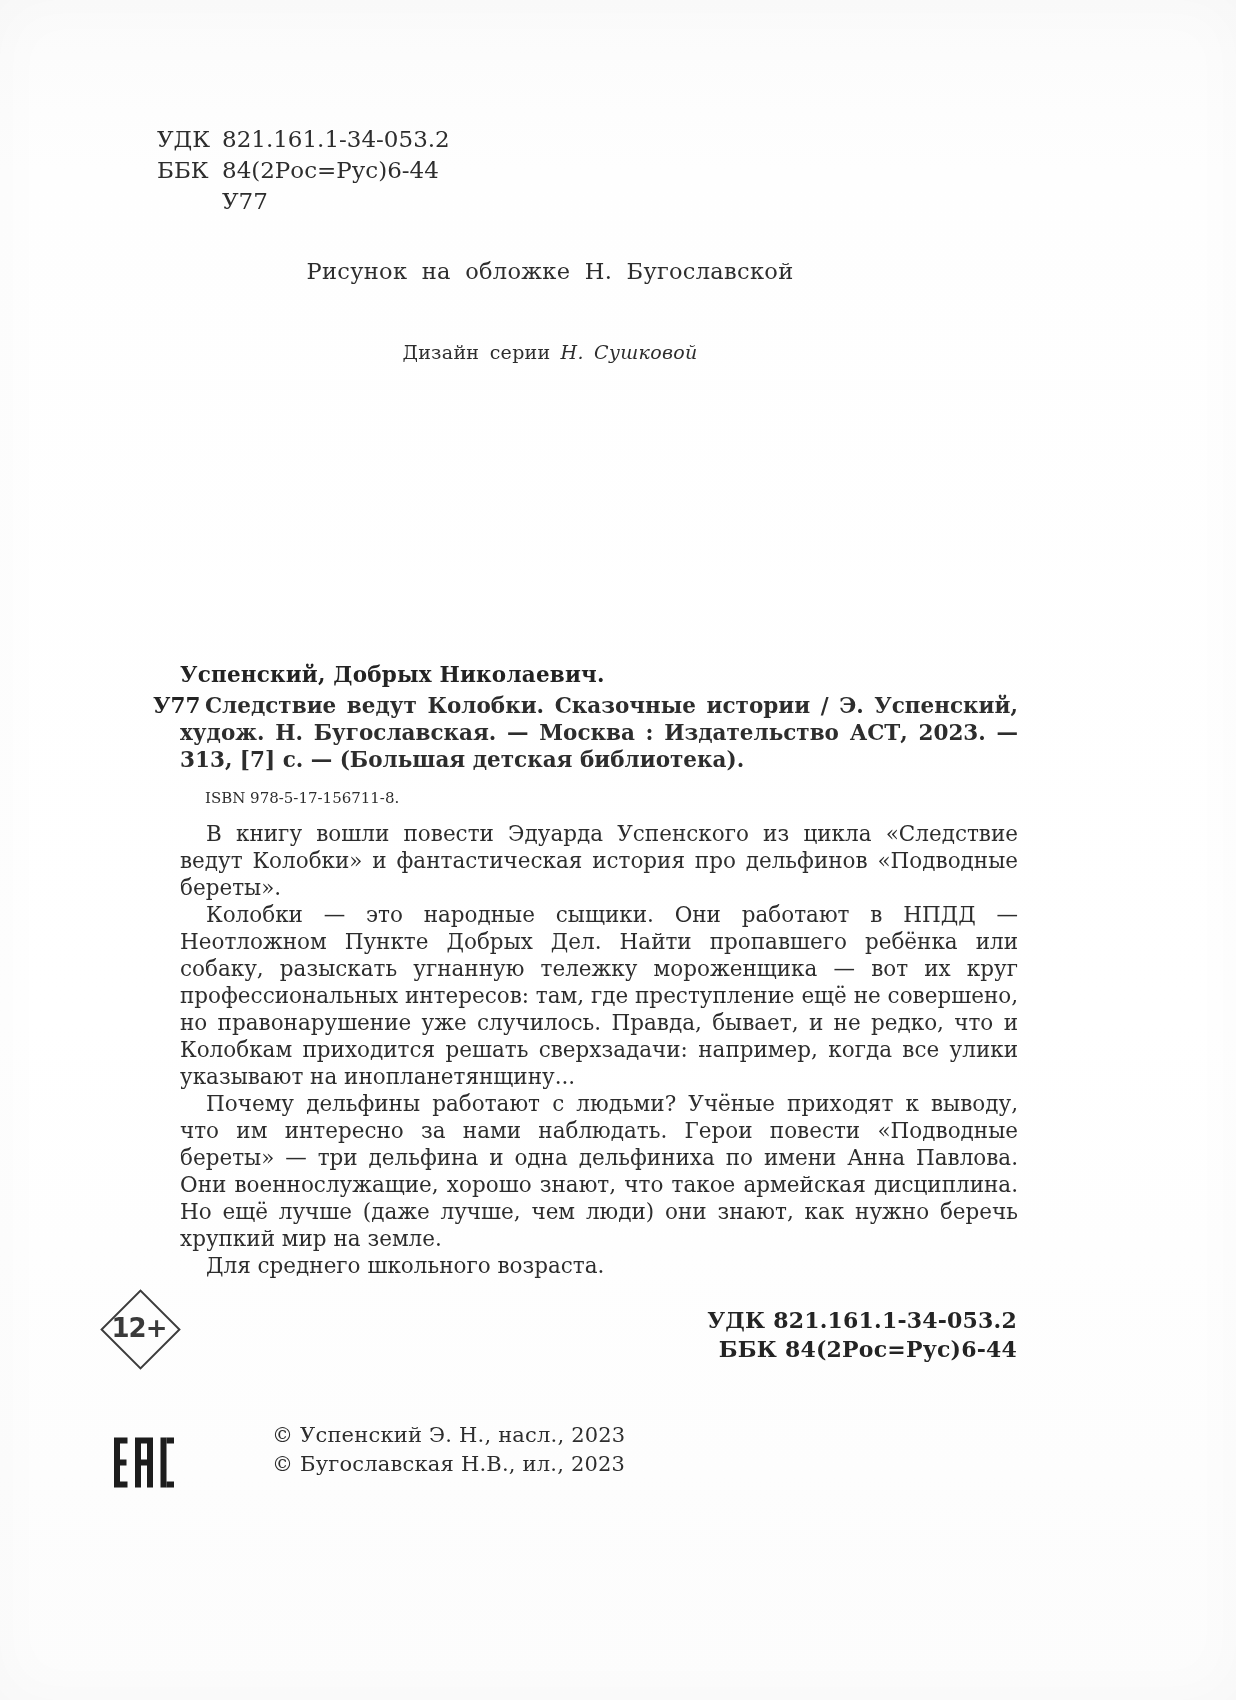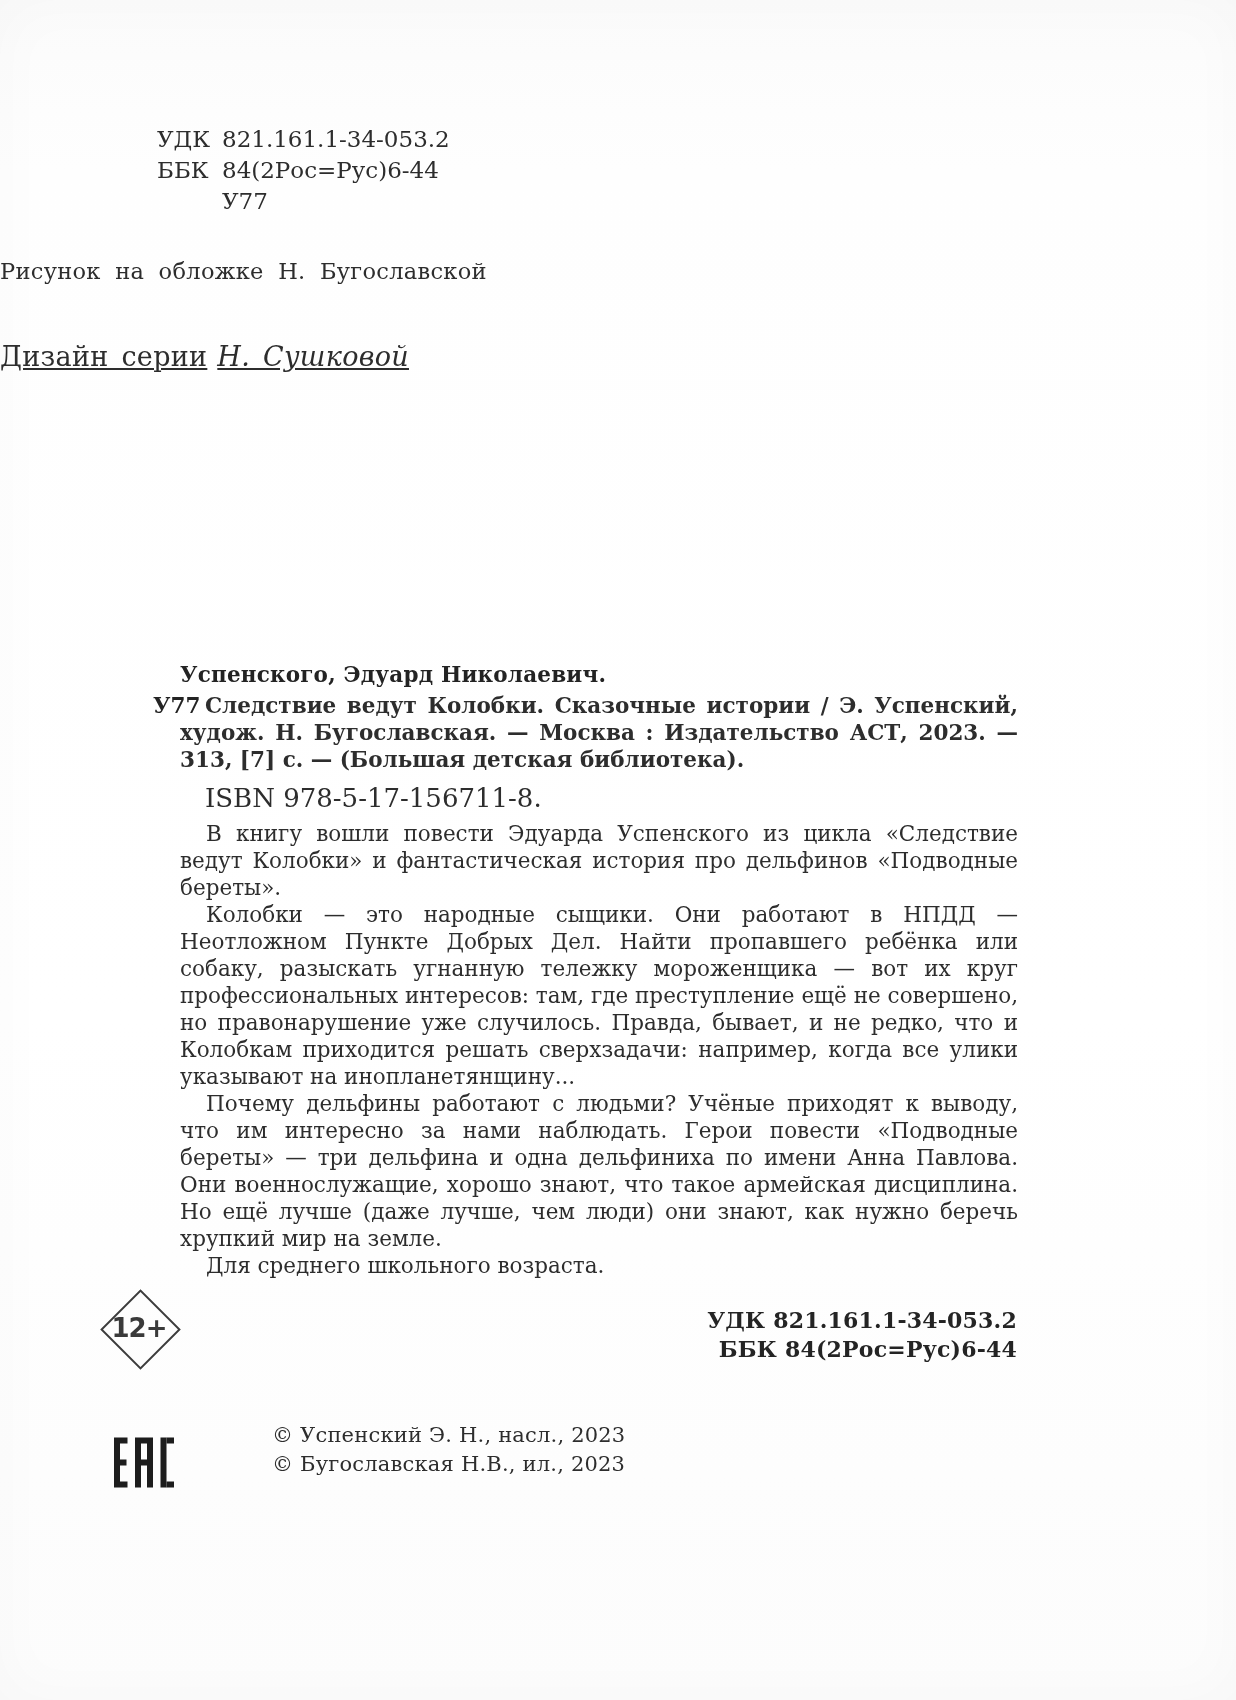--- a/index.html
+++ b/index.html
@@ -14,33 +14,33 @@
     overflow: hidden;
   }
 
   
   .top-codes { position: absolute; left: 157px; top: 124px; font-size: 23px; line-height: 31px; }
   .top-codes .code-row { white-space: nowrap; }
   .top-codes .code-label { display: inline-block; width: 65px; }
   .top-codes .code-value { display: inline-block; }
 
   
-  .center-line { position: absolute; left: 0; width: 1100px; text-align: left; }
+  .center-line { position: absolute; left: 0; width: 1100px; text-align: center; }
   .cover-credit { top: 258px; font-size: 22.5px; word-spacing: 7px; letter-spacing: 0.3px; }
-  .series-design { top: 341px; font-size: 27px; word-spacing: 4px; letter-spacing: 0.3px; text-decoration: underline; }
+  .series-design { top: 341px; font-size: 19px; word-spacing: 4px; letter-spacing: 0.3px; }
   .series-design .designer { font-style: italic; margin-left: 10px; }
 
   
   .catalog { position: absolute; left: 153px; top: 661px; width: 865px; }
   .catalog p { margin: 0; }
   .catalog .author { margin-left: 27px; font-weight: bold; color: #232323; letter-spacing: 0.2px; font-size: 21.5px; line-height: 27px; }
   .catalog .entry-wrap { position: relative; margin-left: 27px; margin-top: 4px; }
   .catalog .code { position: absolute; left: -27px; top: 0; font-weight: bold; color: #232323; font-size: 21.5px; line-height: 27px; }
   .catalog .entry { font-size: 21.5px; line-height: 27px; text-align: justify; text-indent: 25px; font-weight: bold; }
-  .catalog .isbn { margin-left: 27px; margin-top: 12px; text-indent: 25px; font-size: 26px; line-height: 27px; }
+  .catalog .isbn { margin-left: 27px; margin-top: 12px; text-indent: 25px; font-size: 15px; line-height: 27px; }
 
   
   .annotation { position: absolute; left: 180px; top: 820px; width: 838px; font-size: 21.5px; line-height: 27px; }
   .annotation p { margin: 0; text-align: justify; text-indent: 26px; }
   .annotation p.last-line { text-align: left; }
 
   
   .bottom-codes { position: absolute; left: 617px; top: 1306px; width: 400px; text-align: right;
                   font-weight: bold; color: #242424; font-size: 22px; line-height: 28.5px; letter-spacing: 0.2px; }
 
@@ -77,21 +77,21 @@
     </div>
   </div>
 
   <div class="center-line cover-credit">Рисунок на обложке Н. Бугославской</div>
 
   <div class="center-line series-design">
     <span>Дизайн серии</span><span class="designer">Н. Сушковой</span>
   </div>
 
   <div class="catalog">
-    <p class="author">Успенского, Эдуард Николаевич.</p>
+    <p class="author">Успенский, Добрых Николаевич.</p>
     <div class="entry-wrap">
       <span class="code">У77</span>
       <p class="entry">Следствие ведут Колобки. Сказочные истории / Э. Успенский, худож. Н. Бугославская. — Москва : Издательство АСТ, 2023. — 313, [7] с. — (Большая детская библиотека).</p>
     </div>
     <p class="isbn">ISBN 978-5-17-156711-8.</p>
   </div>
 
   <div class="annotation">
     <p>В книгу вошли повести Эдуарда Успенского из цикла «Следствие ведут Колобки» и фантастическая история про дельфинов «Подводные береты».</p>
     <p>Колобки — это народные сыщики. Они работают в НПДД — Неотложном Пункте Добрых Дел. Найти пропавшего ребёнка или собаку, разыскать угнанную тележку мороженщика — вот их круг профессиональных интересов: там, где преступление ещё не совершено, но правонарушение уже случилось. Правда, бывает, и не редко, что и Колобкам приходится решать сверхзадачи: например, когда все улики указывают на инопланетянщину...</p>

